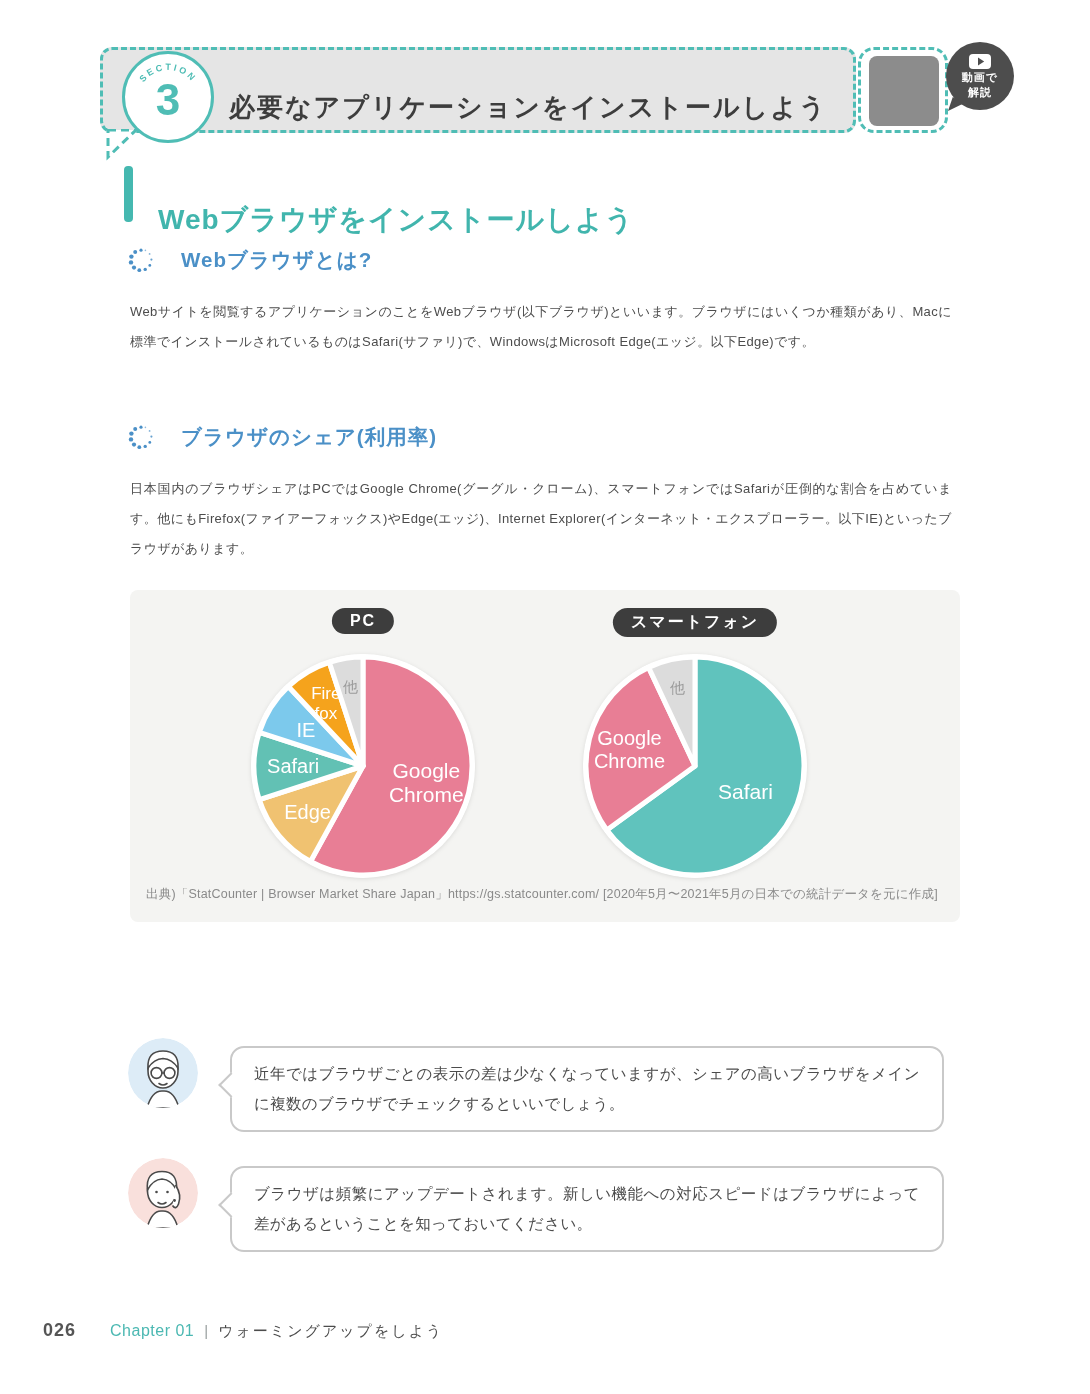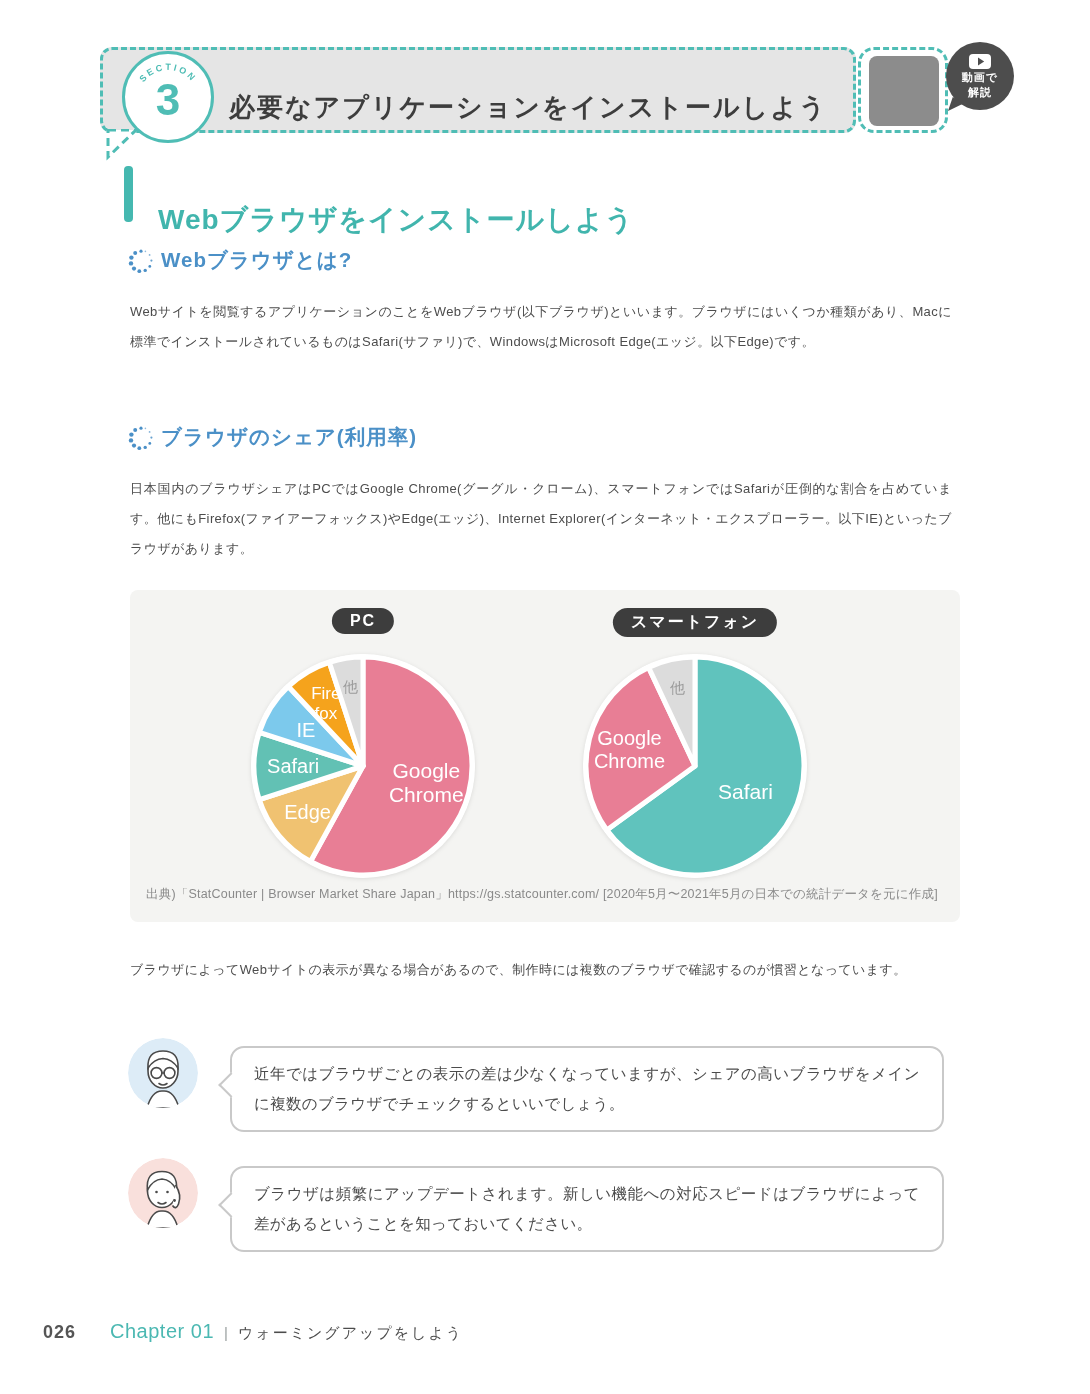--- a/index.html
+++ b/index.html
@@ -26,21 +26,21 @@
   .video-badge .vb-line{font-size:11px;font-weight:700;line-height:1.25;letter-spacing:1px;}
   .vb-tail{position:absolute;left:2px;bottom:-1px;width:16px;height:14px;background:#4d4d4d;
           clip-path:polygon(0 100%,30% 0,100% 45%);}
 
   
   .lead-bar{position:absolute;left:124px;top:166px;width:9px;height:56px;background:#45b8b0;border-radius:4px;}
   .lead-heading{position:absolute;left:158px;top:178px;font-size:28px;font-weight:700;
           color:#41b5ad;letter-spacing:1px;white-space:nowrap;}
 
   
-  .subhead{position:absolute;display:flex;align-items:flex-end;gap:7px;}
+  .subhead{position:absolute;display:flex;align-items:center;gap:27px;}
   .subhead .sh-text{font-size:20.5px;font-weight:700;color:#4b90c7;letter-spacing:1px;white-space:nowrap;}
   .subhead-1{left:128px;top:246px;}
   .subhead-2{left:128px;top:423px;}
 
   
   .para{position:absolute;left:130px;width:822px;font-size:13px;line-height:2.32;
         letter-spacing:0.4px;color:#4c4c4c;text-align:justify;}
   .para-1{top:284px;}
   .para-2{top:461px;}
   .para-3{top:942px;}
@@ -66,21 +66,21 @@
         border:2px solid #c9c9c9;border-radius:14px;padding:11px 22px;font-size:15.5px;
         line-height:1.95;letter-spacing:0.3px;color:#4c4c4c;text-align:justify;}
   .bubble-1{top:1046px;}
   .bubble-2{top:1166px;}
   .bubble-tail{position:absolute;left:-10px;top:28px;width:16px;height:16px;background:#fff;
         border-left:2px solid #c9c9c9;border-bottom:2px solid #c9c9c9;transform:rotate(45deg);}
 
   
   .footer{position:absolute;left:43px;top:1320px;display:flex;align-items:baseline;}
   .footer .page-no{font-size:18px;font-weight:600;color:#555;letter-spacing:1px;}
-  .footer .chapter{margin-left:34px;font-size:20px;color:#4bb8b2;letter-spacing:0.5px;}
+  .footer .chapter{margin-left:34px;font-size:16px;color:#4bb8b2;letter-spacing:0.5px;}
   .footer .sep{margin:0 10px;color:#9aa0a0;font-size:15px;}
   .footer .chap-title{font-size:15px;color:#4c4c4c;letter-spacing:2px;}
 </style>
 </head>
 <body>
 
 <div class="page">
 
   <div class="banner">
     <h1 class="banner-title">必要なアプリケーションをインストールしよう</h1>
@@ -177,21 +177,20 @@
         <path d="M 118 118 L 118.00 9.00 A 109 109 0 1 1 29.82 182.07 Z" fill="#60c3bd" stroke="#ffffff" stroke-width="5" stroke-linejoin="round"></path>
         <text text-anchor="middle" fill="#ffffff" font-size="21"><tspan x="168.5" y="151.1">Safari</tspan></text>
         <path d="M 118 118 L 29.82 182.07 A 109 109 0 0 1 71.59 19.37 Z" fill="#e87e95" stroke="#ffffff" stroke-width="5" stroke-linejoin="round"></path>
         <text text-anchor="middle" fill="#ffffff" font-size="20"><tspan x="52.5" y="96.7">Google</tspan><tspan x="52.5" y="119.7">Chrome</tspan></text>
         <path d="M 118 118 L 71.59 19.37 A 109 109 0 0 1 118.00 9.00 Z" fill="#dcdcdc" stroke="#ffffff" stroke-width="5" stroke-linejoin="round"></path>
         <text text-anchor="middle" fill="#9b9b9b" font-size="15"><tspan x="100.4" y="44.5">他</tspan></text>
       </svg>
     <span class="chart-note">出典)「StatCounter | Browser Market Share Japan」https://gs.statcounter.com/ [2020年5月〜2021年5月の日本での統計データを元に作成]</span>
   </div>
 
-  <p class="para para-3">ブラウザによってWebサイトの表示が異なる場合があるので、制作時には複数のブラウザで確認するのが慣習となっています。</p>
 
   <div class="tip-avatar avatar-1">
     <svg width="70" height="70" viewBox="0 0 70 70">
       <circle cx="35" cy="35" r="35" fill="#ddecf7"></circle>
       <path d="M19 70 Q24 52 35 53 Q46 52 51 70 Z" fill="#ffffff" stroke="#4a4a4a" stroke-width="1.6"></path>
       <ellipse cx="35" cy="33" rx="15" ry="17" fill="#ffffff" stroke="#4a4a4a" stroke-width="1.6"></ellipse>
       <path d="M20 30 Q19 13 35 13 Q51 13 50 30 Q44 21 35 20.5 Q26 21 20 30 Z" fill="#ffffff" stroke="#4a4a4a" stroke-width="1.6"></path>
       <circle cx="28.5" cy="35" r="5.4" fill="none" stroke="#4a4a4a" stroke-width="1.6"></circle>
       <circle cx="41.5" cy="35" r="5.4" fill="none" stroke="#4a4a4a" stroke-width="1.6"></circle>
       <line x1="33.9" y1="35" x2="36.1" y2="35" stroke="#4a4a4a" stroke-width="1.6"></line>

